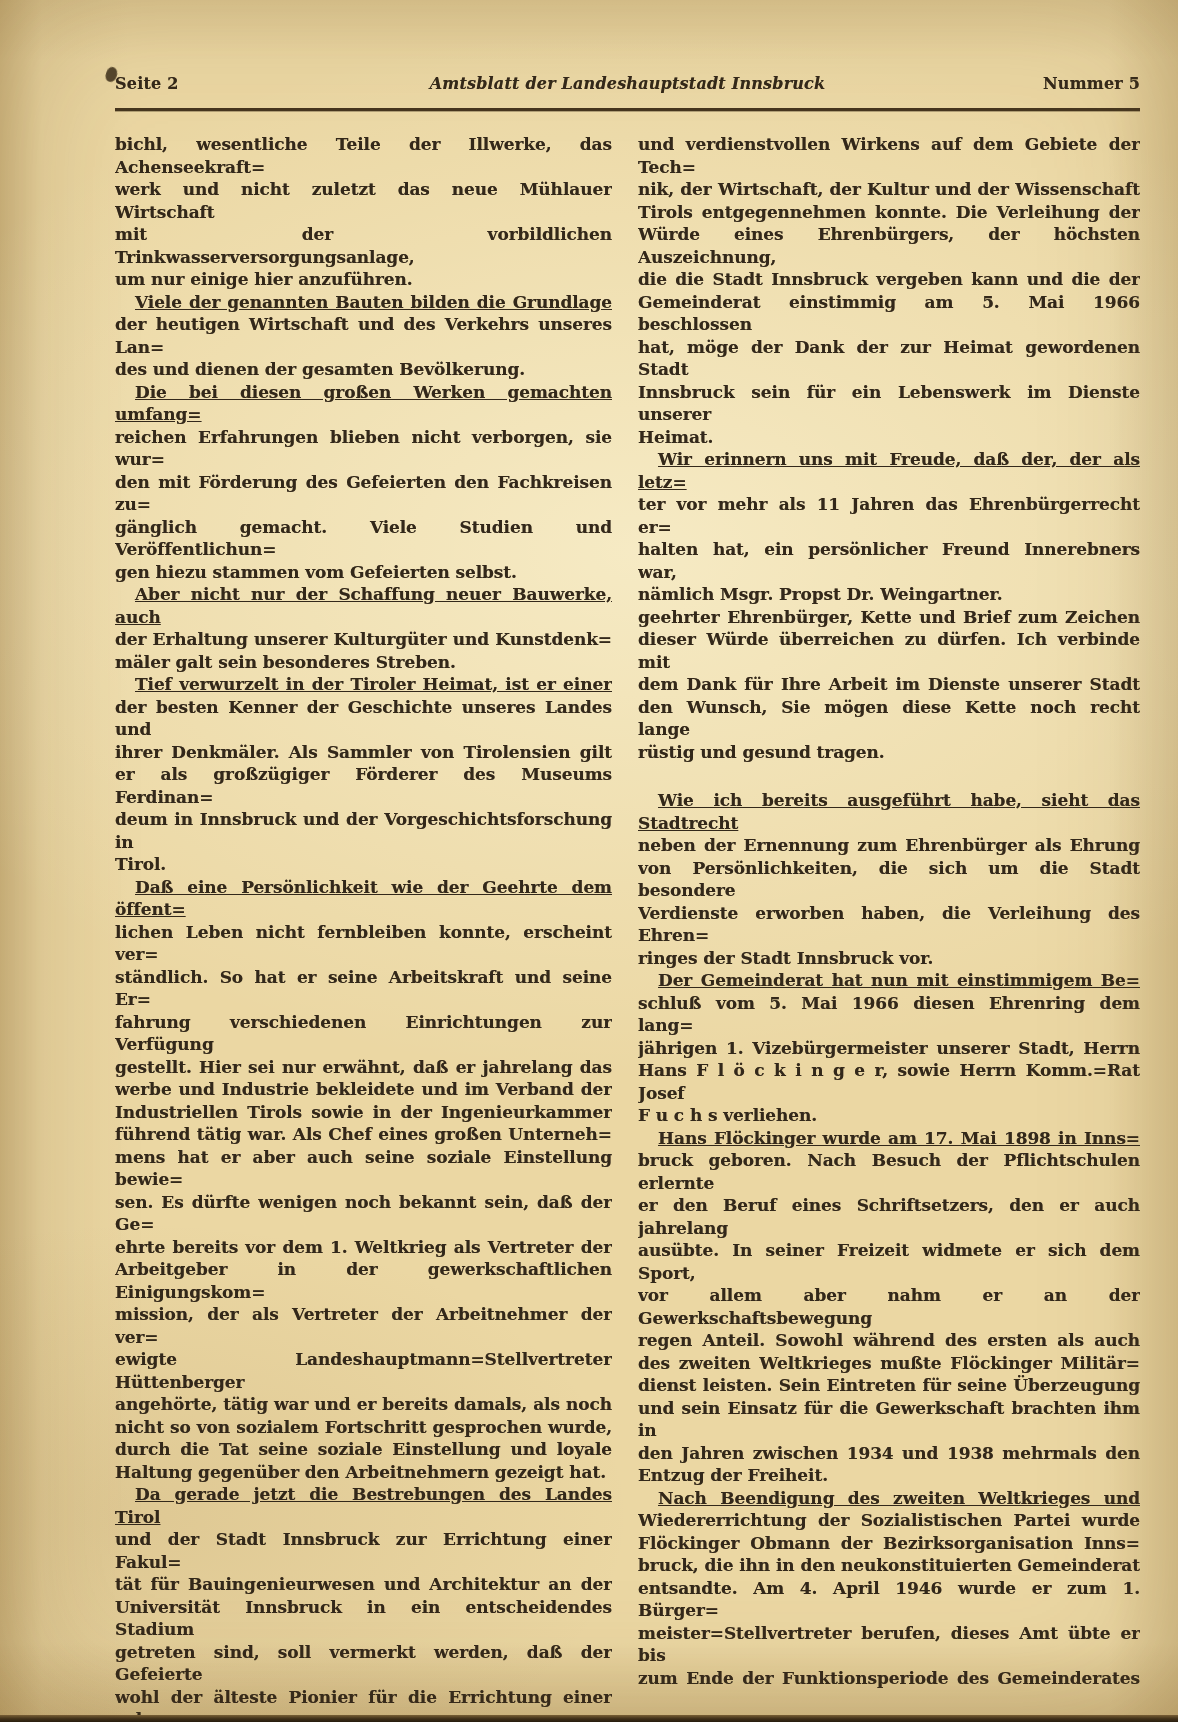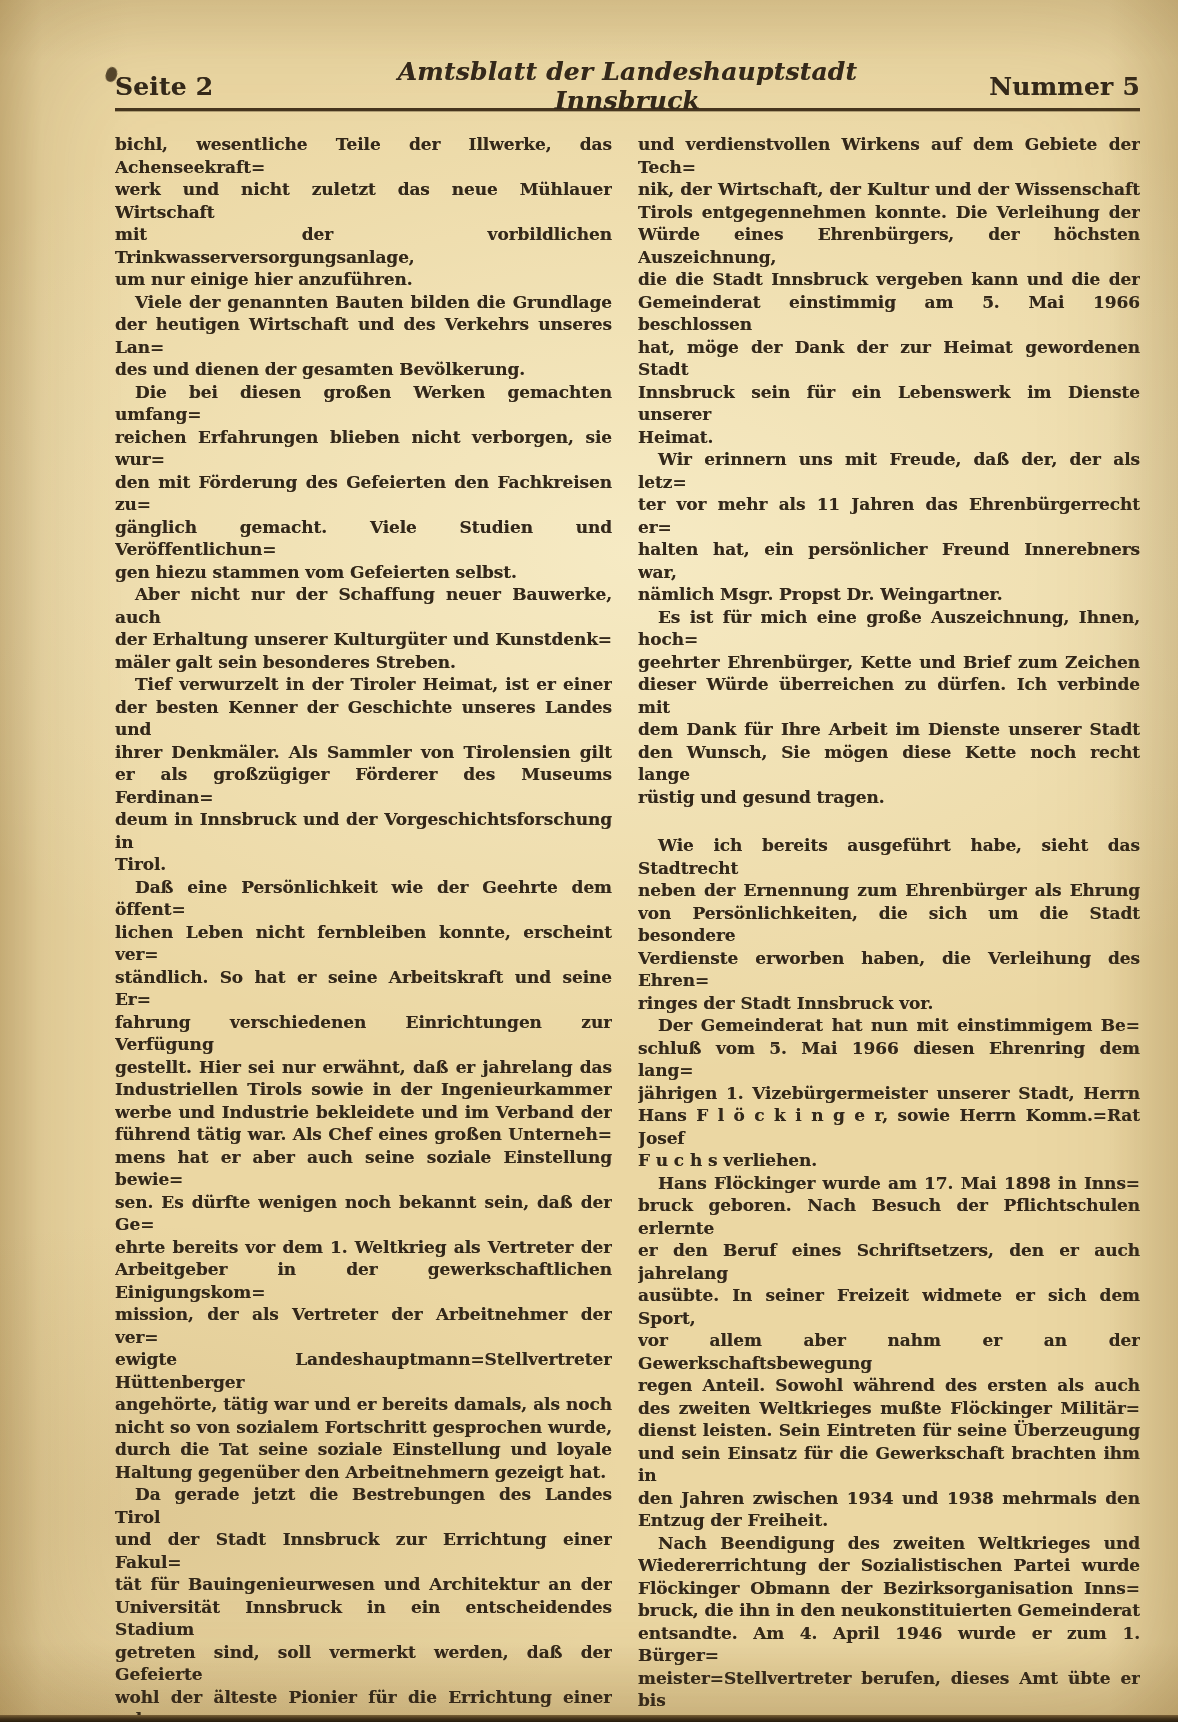--- a/index.html
+++ b/index.html
@@ -11,42 +11,42 @@
       radial-gradient(700px 420px at 12% 88%, rgba(146,110,52,0.14), rgba(146,110,52,0) 70%),
       linear-gradient(90deg, rgba(150,115,55,0.32), rgba(150,115,55,0.07) 42px, rgba(150,115,55,0) 130px),
       linear-gradient(270deg, rgba(150,115,55,0.20), rgba(150,115,55,0) 70px),
       linear-gradient(0deg, rgba(150,115,55,0.28), rgba(150,115,55,0) 80px),
       linear-gradient(180deg, rgba(150,115,55,0.14), rgba(150,115,55,0) 60px),
       #ebd7a3;
   }
   .vignette{position:absolute;inset:0;pointer-events:none;
     box-shadow:inset 0 0 140px rgba(110,82,35,0.22);}
   .page{position:relative;padding:74px 38px 0 115px;color:#33281a;}
-  .masthead{display:flex;align-items:center;height:24px;
-    font-size:25px;font-weight:700;letter-spacing:0.2px;
+  .masthead{display:flex;align-items:flex-start;height:24px;
+    font-size:16px;font-weight:700;letter-spacing:0.2px;
     text-shadow:0 0 0.5px rgba(51,40,26,0.55);}
   .masthead .left{width:220px;}
   .masthead .center{flex:1;text-align:center;font-style:italic;}
   .masthead .right{width:220px;text-align:right;}
   .rule{height:3px;background:#46361f;margin-top:10px;
     box-shadow:0 1px 0 rgba(70,54,31,0.35);}
   .cols{display:flex;gap:26px;margin-top:22px;}
   .col{overflow:hidden;}
   .col.left{width:497px;}
   .col.right{width:502px;}
   .paragraph{margin:0;}
   .paragraph.gap-before{margin-top:26px;}
   .line{
     font-size:17px;line-height:22.5px;font-weight:700;
     text-align:justify;text-align-last:justify;
     letter-spacing:-0.1px;white-space:normal;
     text-shadow:0 0 0.6px rgba(51,40,26,0.5);
   }
   .line.last{text-align-last:left;}
-  .line.indent{text-indent:20px;}
+  .line.indent{text-indent:20px;text-decoration:underline;}
   .speck{position:absolute;left:106px;top:67px;width:11px;height:15px;
     background:rgba(58,44,24,0.85);border-radius:50% 60% 55% 50%;
     filter:blur(0.7px);transform:rotate(18deg);}
   .bottom-edge{position:absolute;left:0;bottom:0;width:100%;height:7px;
     background:linear-gradient(180deg,#7a6138 0%, #3a2c18 55%, #1f170c 100%);}
 </style>
 </head>
 <body>
 
 <div class="speck"></div>
@@ -90,22 +90,22 @@
           <div class="line">er als großzügiger Förderer des Museums Ferdinan=</div>
           <div class="line">deum in Innsbruck und der Vorgeschichtsforschung in</div>
           <div class="line last">Tirol.</div>
         </div>
         <div class="paragraph">
           <div class="line indent">Daß eine Persönlichkeit wie der Geehrte dem öffent=</div>
           <div class="line">lichen Leben nicht fernbleiben konnte, erscheint ver=</div>
           <div class="line">ständlich. So hat er seine Arbeitskraft und seine Er=</div>
           <div class="line">fahrung verschiedenen Einrichtungen zur Verfügung</div>
           <div class="line">gestellt. Hier sei nur erwähnt, daß er jahrelang das</div>
+          <div class="line">werbe und Industrie bekleidete und im Verband der</div>
           <div class="line">Industriellen Tirols sowie in der Ingenieurkammer</div>
-          <div class="line">werbe und Industrie bekleidete und im Verband der</div>
           <div class="line">führend tätig war. Als Chef eines großen Unterneh=</div>
           <div class="line">mens hat er aber auch seine soziale Einstellung bewie=</div>
           <div class="line">sen. Es dürfte wenigen noch bekannt sein, daß der Ge=</div>
           <div class="line">ehrte bereits vor dem 1. Weltkrieg als Vertreter der</div>
           <div class="line">Arbeitgeber in der gewerkschaftlichen Einigungskom=</div>
           <div class="line">mission, der als Vertreter der Arbeitnehmer der ver=</div>
           <div class="line">ewigte Landeshauptmann=Stellvertreter Hüttenberger</div>
           <div class="line">angehörte, tätig war und er bereits damals, als noch</div>
           <div class="line">nicht so von sozialem Fortschritt gesprochen wurde,</div>
           <div class="line">durch die Tat seine soziale Einstellung und loyale</div>
@@ -132,21 +132,20 @@
           <div class="line">Innsbruck sein für ein Lebenswerk im Dienste unserer</div>
           <div class="line last">Heimat.</div>
         </div>
         <div class="paragraph">
           <div class="line indent">Wir erinnern uns mit Freude, daß der, der als letz=</div>
           <div class="line">ter vor mehr als 11 Jahren das Ehrenbürgerrecht er=</div>
           <div class="line">halten hat, ein persönlicher Freund Innerebners war,</div>
           <div class="line last">nämlich Msgr. Propst Dr. Weingartner.</div>
         </div>
         <div class="paragraph">
-          <div class="line indent">Es ist für mich eine große Auszeichnung, Ihnen, hoch=</div>
           <div class="line">geehrter Ehrenbürger, Kette und Brief zum Zeichen</div>
           <div class="line">dieser Würde überreichen zu dürfen. Ich verbinde mit</div>
           <div class="line">dem Dank für Ihre Arbeit im Dienste unserer Stadt</div>
           <div class="line">den Wunsch, Sie mögen diese Kette noch recht lange</div>
           <div class="line last">rüstig und gesund tragen.</div>
         </div>
         <div class="paragraph gap-before">
           <div class="line indent">Wie ich bereits ausgeführt habe, sieht das Stadtrecht</div>
           <div class="line">neben der Ernennung zum Ehrenbürger als Ehrung</div>
           <div class="line">von Persönlichkeiten, die sich um die Stadt besondere</div>

